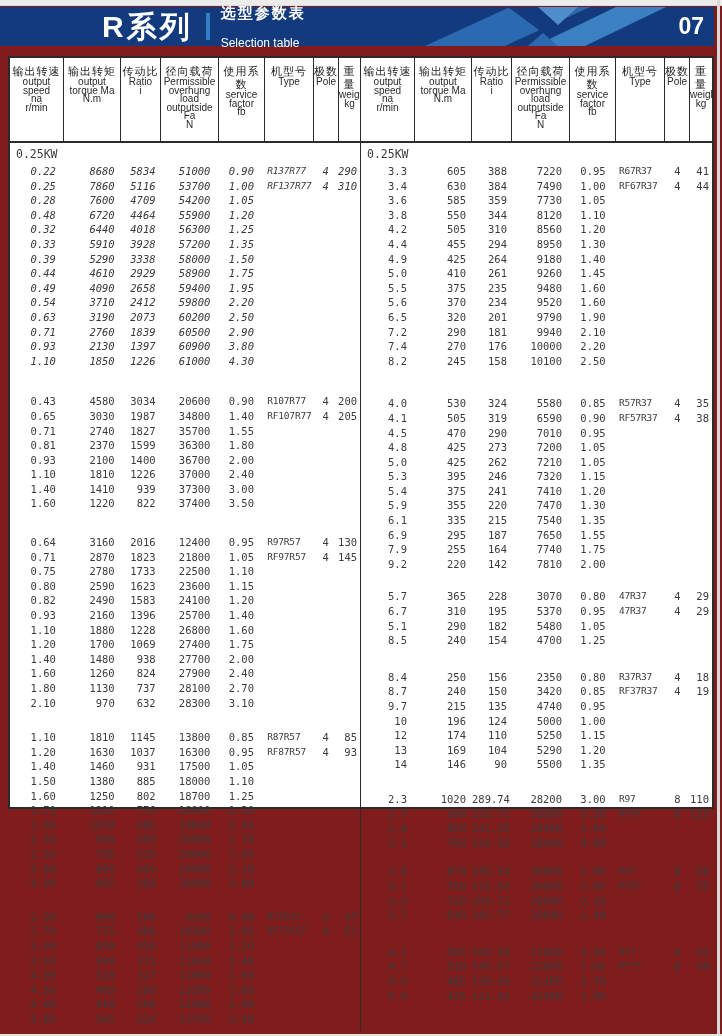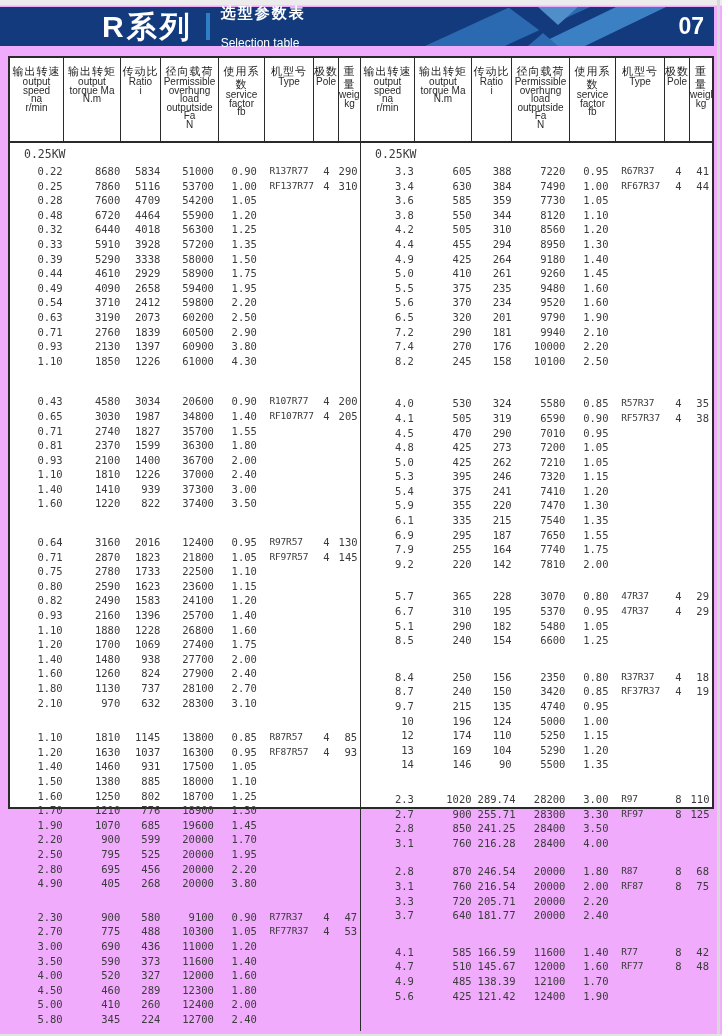--- a/index.html
+++ b/index.html
@@ -1,16 +1,16 @@
 <!DOCTYPE html>
 <html><head>
 <meta charset="utf-8">
 <style>
   html,body{margin:0;padding:0;background:#f4f4f4;}
-  .page{position:relative;width:722px;height:1036px;background:#f0abfc;overflow:hidden;
+  .page{position:relative;width:722px;height:1036px;background:#7f1d1d;overflow:hidden;
         font-family:"Liberation Sans",sans-serif;}
   .top-strip{position:absolute;left:0;top:0;width:722px;height:5px;background:#ececec;
              border-bottom:1px solid #dcdcdc;}
   .edge-right{position:absolute;top:0;right:2px;width:3px;height:1036px;background:#d9d9d9;}
   .edge-bottom{position:absolute;left:0;bottom:0;width:722px;height:2px;background:#e3e3e3;}
 
   
   .banner{position:absolute;left:0;top:7px;width:714px;height:39px;background:#123a7d;
           display:flex;align-items:center;}
   .deco{position:absolute;left:420px;top:0;width:250px;height:39px;}
@@ -26,21 +26,21 @@
   
   .table-wrap{position:absolute;left:8px;top:56px;width:706px;height:753px;
               border:2px solid #2a2a2a;box-sizing:border-box;background:#fff;}
   .thead{display:flex;height:83px;border-bottom:2px solid #2a2a2a;}
   .hcell{box-sizing:border-box;border-right:1px solid #2a2a2a;text-align:center;
          padding-top:7px;overflow:hidden;color:#1c1c1c;}
   .hcell:last-child{border-right:none;}
   .hc-cn{font-size:11px;line-height:13px;letter-spacing:1px;}
   .hc-en{font-size:10px;line-height:8.6px;color:#2a2a2a;}
   .tbody{display:flex;height:888px;}
-  .half{width:351px;box-sizing:border-box;position:relative;padding-left:8px;}
+  .half{width:351px;box-sizing:border-box;position:relative;}
   .half.left{border-right:1.5px solid #2a2a2a;}
   .kw-label{margin:4px 0 0 6px;height:15px;line-height:15px;font-size:11.5px;
             font-family:"DejaVu Sans Mono",monospace;color:#3b3b3b;}
   .row{display:flex;height:14.6px;line-height:14.6px;
        font-family:"DejaVu Sans Mono",monospace;font-size:10.5px;color:#3b3b3b;
        white-space:nowrap;}
   .row>div{box-sizing:border-box;overflow:hidden;}
   .c0{width:54px;text-align:right;padding-right:8px;}
   .c1{width:57px;text-align:right;padding-right:6px;}
   .c2{width:40px;text-align:right;padding-right:5px;}
@@ -165,21 +165,21 @@
         </div>
         <div class="hcell w7">
           <div class="hc-cn">重量</div>
           <div class="hc-en">weight</div>
           <div class="hc-en">kg</div>
         </div>
       </div>
     <div class="tbody">
       <div class="half left" id="half-left">
         <div class="kw-label">0.25KW</div>
-      <div style="margin-top: 2px;">
+      <div style="margin-top: 2px; font-style: italic;">
             <div class="row">
               <div class="c0">0.22</div>
               <div class="c1">8680</div>
               <div class="c2">5834</div>
               <div class="c3">51000</div>
               <div class="c4">0.90</div>
               <div class="c5">R137R77</div>
               <div class="c6">4</div>
               <div class="c7">290</div>
             </div>
@@ -1007,21 +1007,21 @@
               <div class="c3">5480</div>
               <div class="c4">1.05</div>
               <div class="c5"></div>
               <div class="c6"></div>
               <div class="c7"></div>
             </div>
             <div class="row">
               <div class="c0">8.5</div>
               <div class="c1">240</div>
               <div class="c2">154</div>
-              <div class="c3">6600</div>
+              <div class="c3">4700</div>
               <div class="c4">1.25</div>
               <div class="c5"></div>
               <div class="c6"></div>
               <div class="c7"></div>
             </div>
           </div>
           <div style="margin-top: 22px;">
             <div class="row">
               <div class="c0">8.4</div>
               <div class="c1">250</div>

